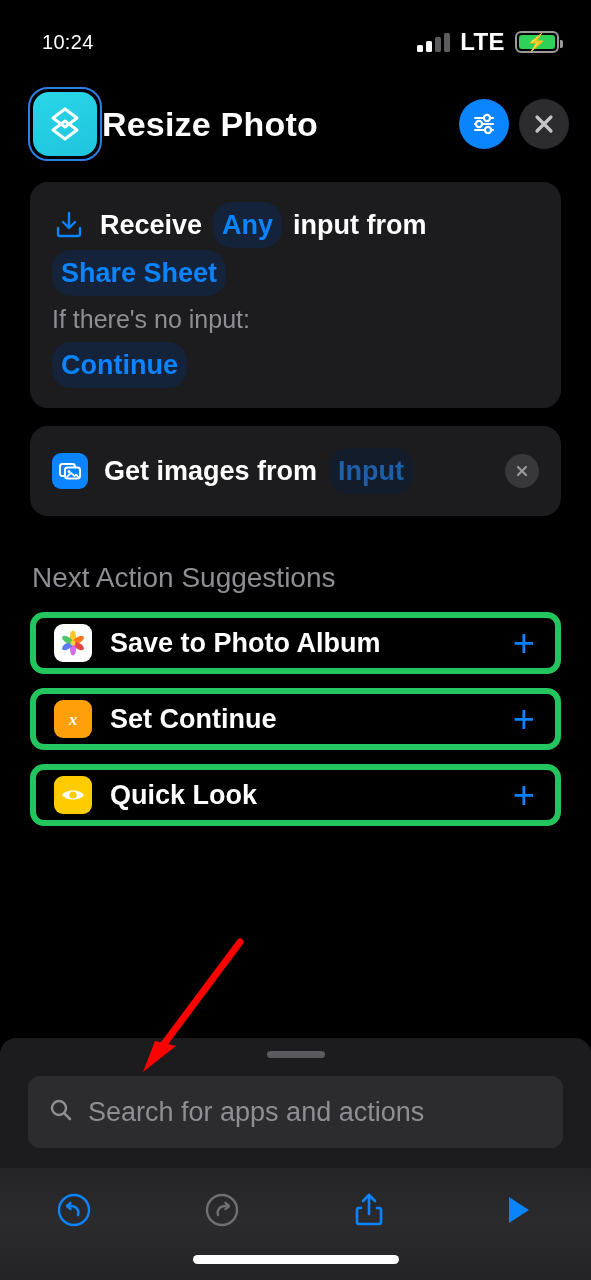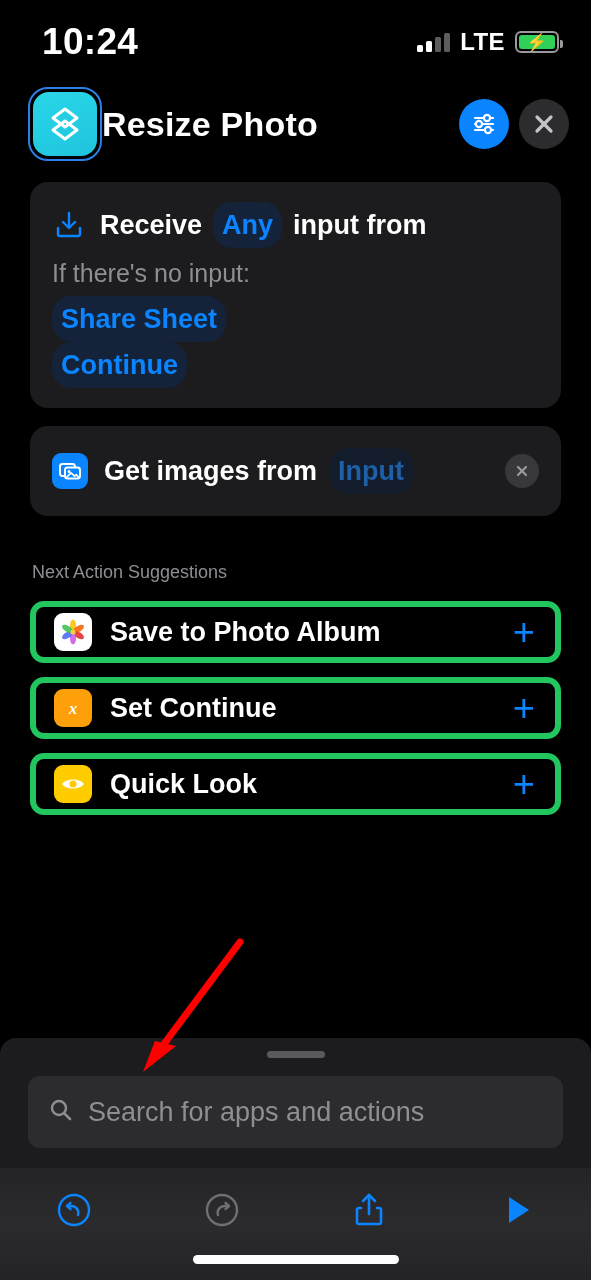--- a/index.html
+++ b/index.html
@@ -14,21 +14,21 @@
     width: 591px; height: 1280px;
     background: #000;
   }
 
   
   #statusbar {
     position: absolute; top: 0; left: 0; width: 591px; height: 70px;
     display: flex; align-items: center; justify-content: space-between;
     padding: 14px 32px 0 42px;
   }
-  #clock { color: #fff; font-size: 37px; font-weight: 700; letter-spacing: .3px; }
+  #clock { color: #fff; font-size: 20px; font-weight: 400; letter-spacing: .3px; }
   #status-right { display: flex; align-items: center; gap: 10px; }
   .bars { display: flex; align-items: flex-end; gap: 3px; height: 19px; }
   .bars i { display: block; width: 6px; border-radius: 1.5px; background: #5c5c5e; }
   .bars i.on { background: #fff; }
   .bars i:nth-child(1){ height: 7px; }
   .bars i:nth-child(2){ height: 11px; }
   .bars i:nth-child(3){ height: 15px; }
   .bars i:nth-child(4){ height: 19px; }
   #lte { color: #fff; font-size: 24px; font-weight: 700; letter-spacing: .4px; }
   .battery { position: relative; width: 44px; height: 22px; border: 2px solid #9a9a9d;
@@ -84,21 +84,21 @@
 
   .glyph-recv { width: 34px; height: 34px; margin-right: 14px; flex: 0 0 auto; }
   .sq-icon { width: 36px; height: 36px; border-radius: 9px; margin-right: 16px;
              flex: 0 0 auto; display:flex; align-items:center; justify-content:center; }
 
   #card-get { display: flex; align-items: center; padding: 20px 22px; }
   #get-delete { margin-left: auto; width: 34px; height: 34px; border-radius: 50%;
                 background: #38383a; display:flex; align-items:center; justify-content:center; flex:0 0 auto; }
 
   
-  #sugg-title { color: #8e8e93; font-size: 18px; font-weight: 500;
+  #sugg-title { color: #8e8e93; font-size: 28px; font-weight: 500;
                 margin: 46px 0 18px 32px; }
   .sugg-row {
     margin: 0 30px 14px 30px; height: 62px;
     border: 6px solid #22c55e; border-radius: 14px;
     display: flex; align-items: center; padding: 0 20px 0 18px;
   }
   .sugg-icon { width: 38px; height: 38px; border-radius: 9px; margin-right: 18px;
                flex: 0 0 auto; display:flex; align-items:center; justify-content:center; }
   .sugg-label { color: #fff; font-size: 27px; font-weight: 600; }
   .plus { margin-left: auto; color: #0a84ff; font-size: 38px; font-weight: 300; line-height: 1; }
@@ -196,24 +196,24 @@
             <path d="M11 14 L17 20 L23 14" fill="none" stroke="#0a84ff" stroke-width="2.4" stroke-linecap="round" stroke-linejoin="round"></path>
           </svg>
         </span>
         <span class="act-text">Receive</span>
         <span style="width:11px"></span>
         <span class="token">Any</span>
         <span style="width:11px"></span>
         <span class="act-text">input from</span>
       </div>
       <div class="card-line">
+        <span class="token">Share Sheet</span>
+      </div>
+      <div class="card-line">
         <span class="act-muted">If there's no input:</span>
-      </div>
-      <div class="card-line">
-        <span class="token">Share Sheet</span>
       </div>
       <div class="card-line">
         <span class="token">Continue</span>
       </div>
     </div>
 
     <div class="card" id="card-get">
       <span class="sq-icon" style="background:#0a84ff">
         <svg width="26" height="26" viewBox="0 0 26 26">
           <rect x="3" y="6" width="15" height="12" rx="2.5" fill="none" stroke="#fff" stroke-width="1.9"></rect>

